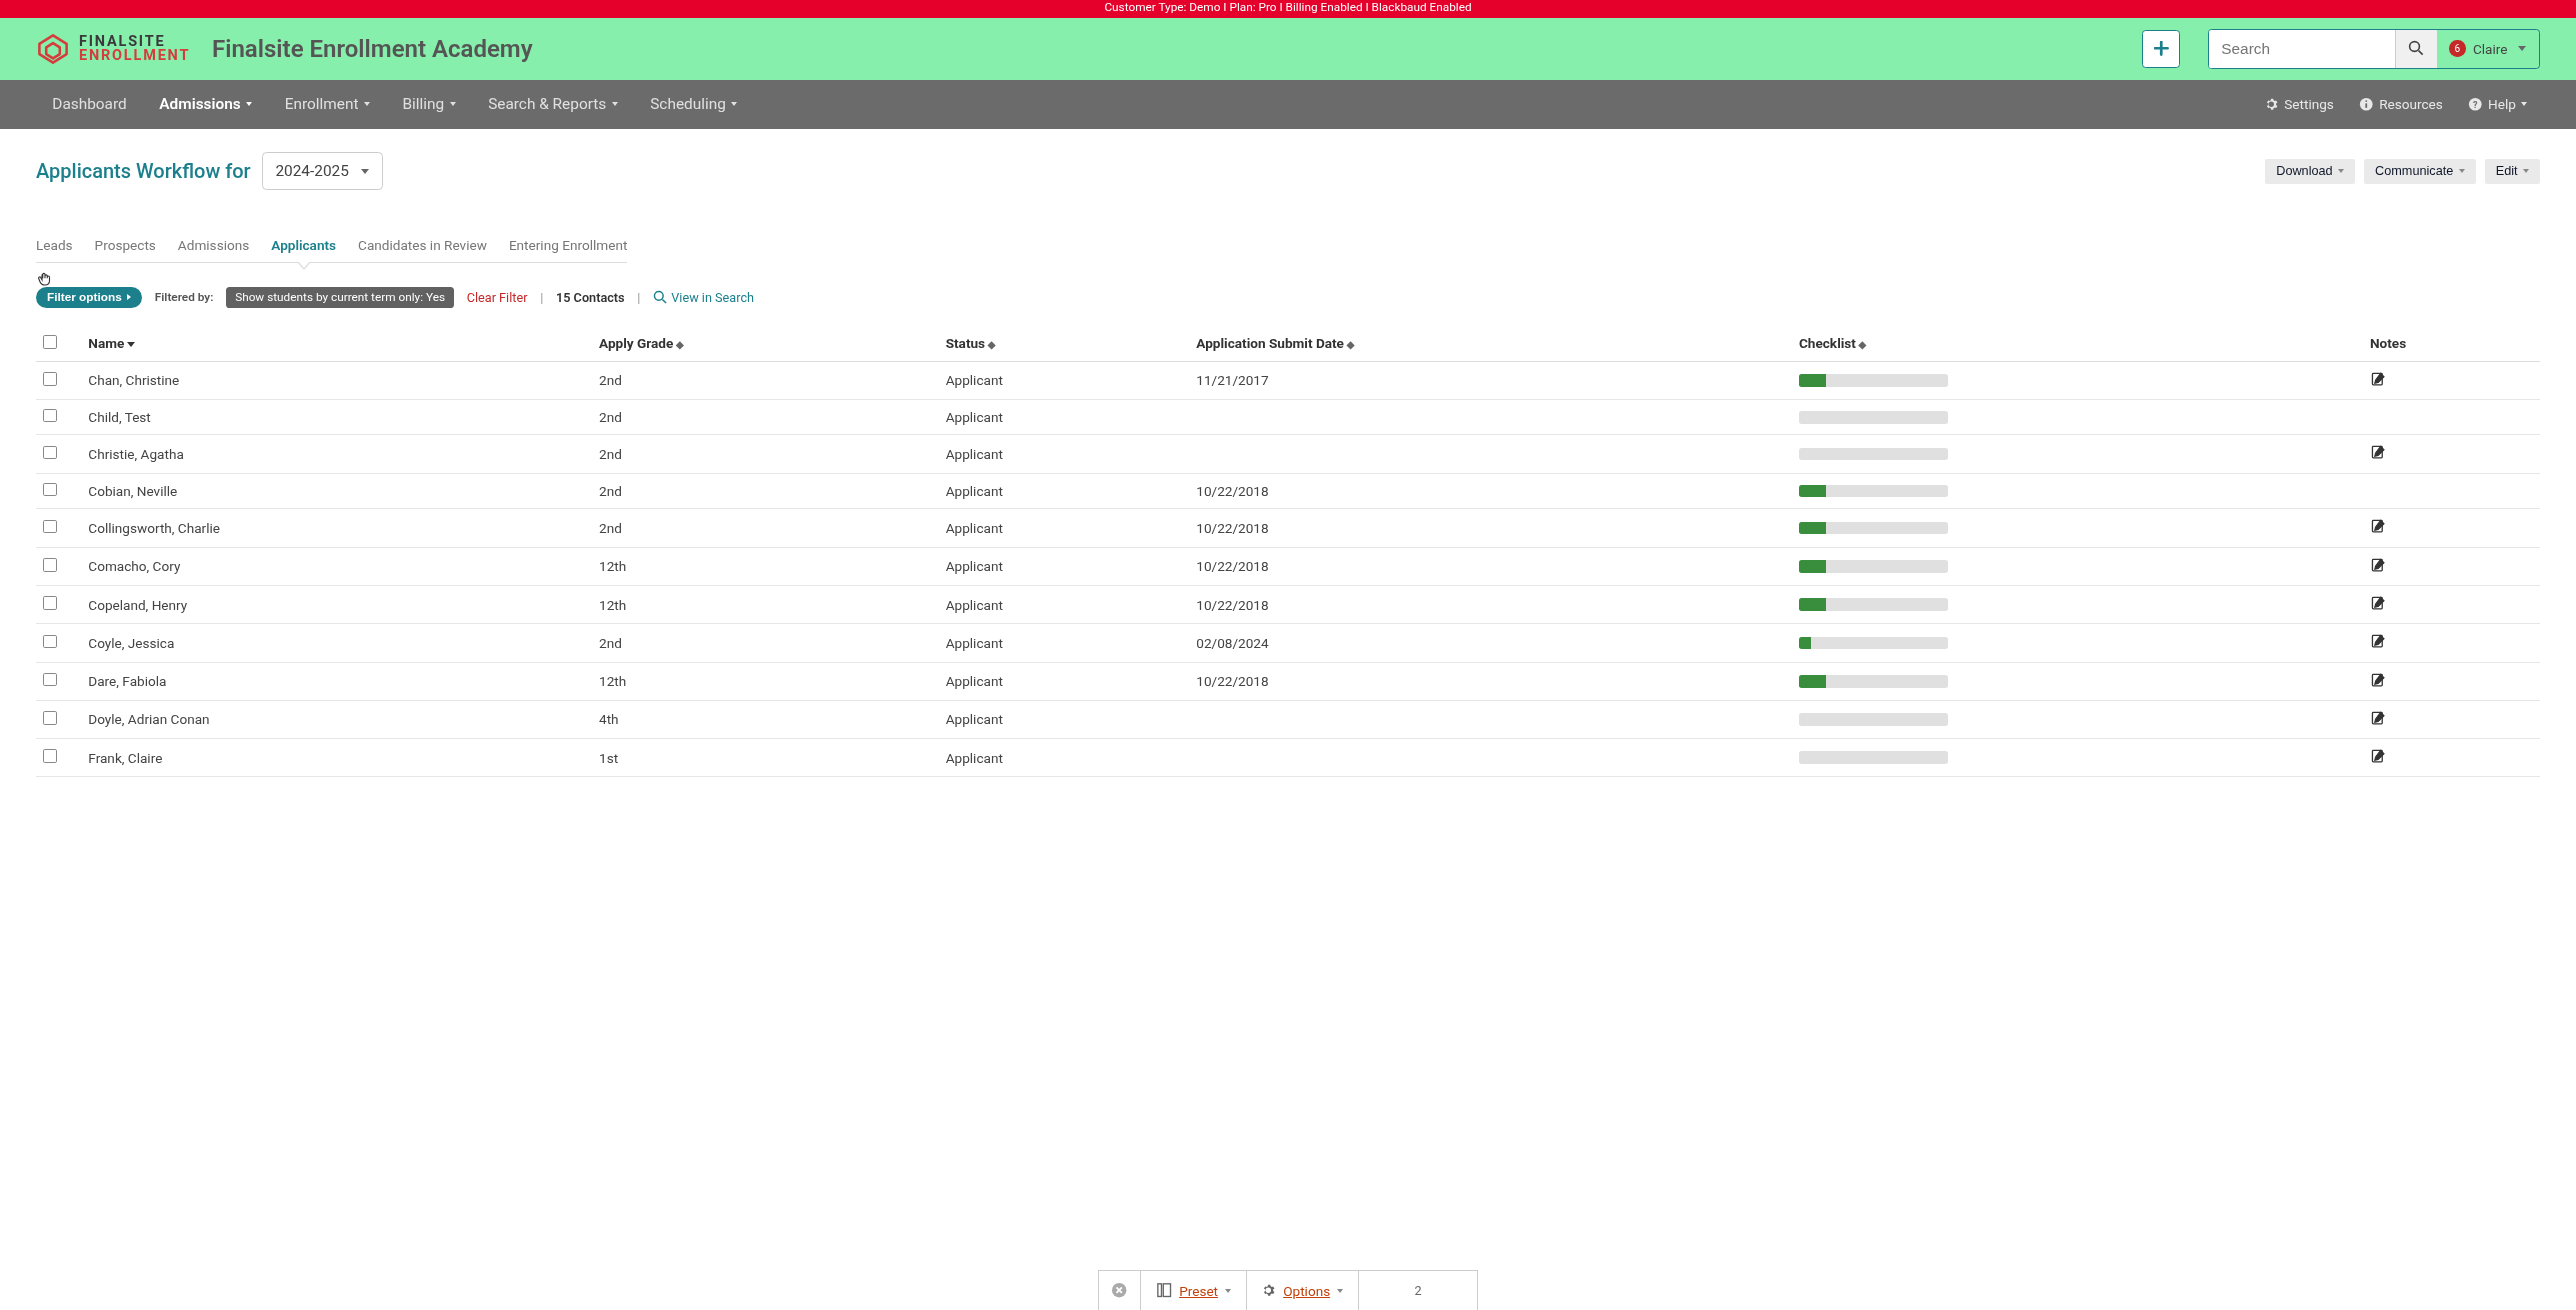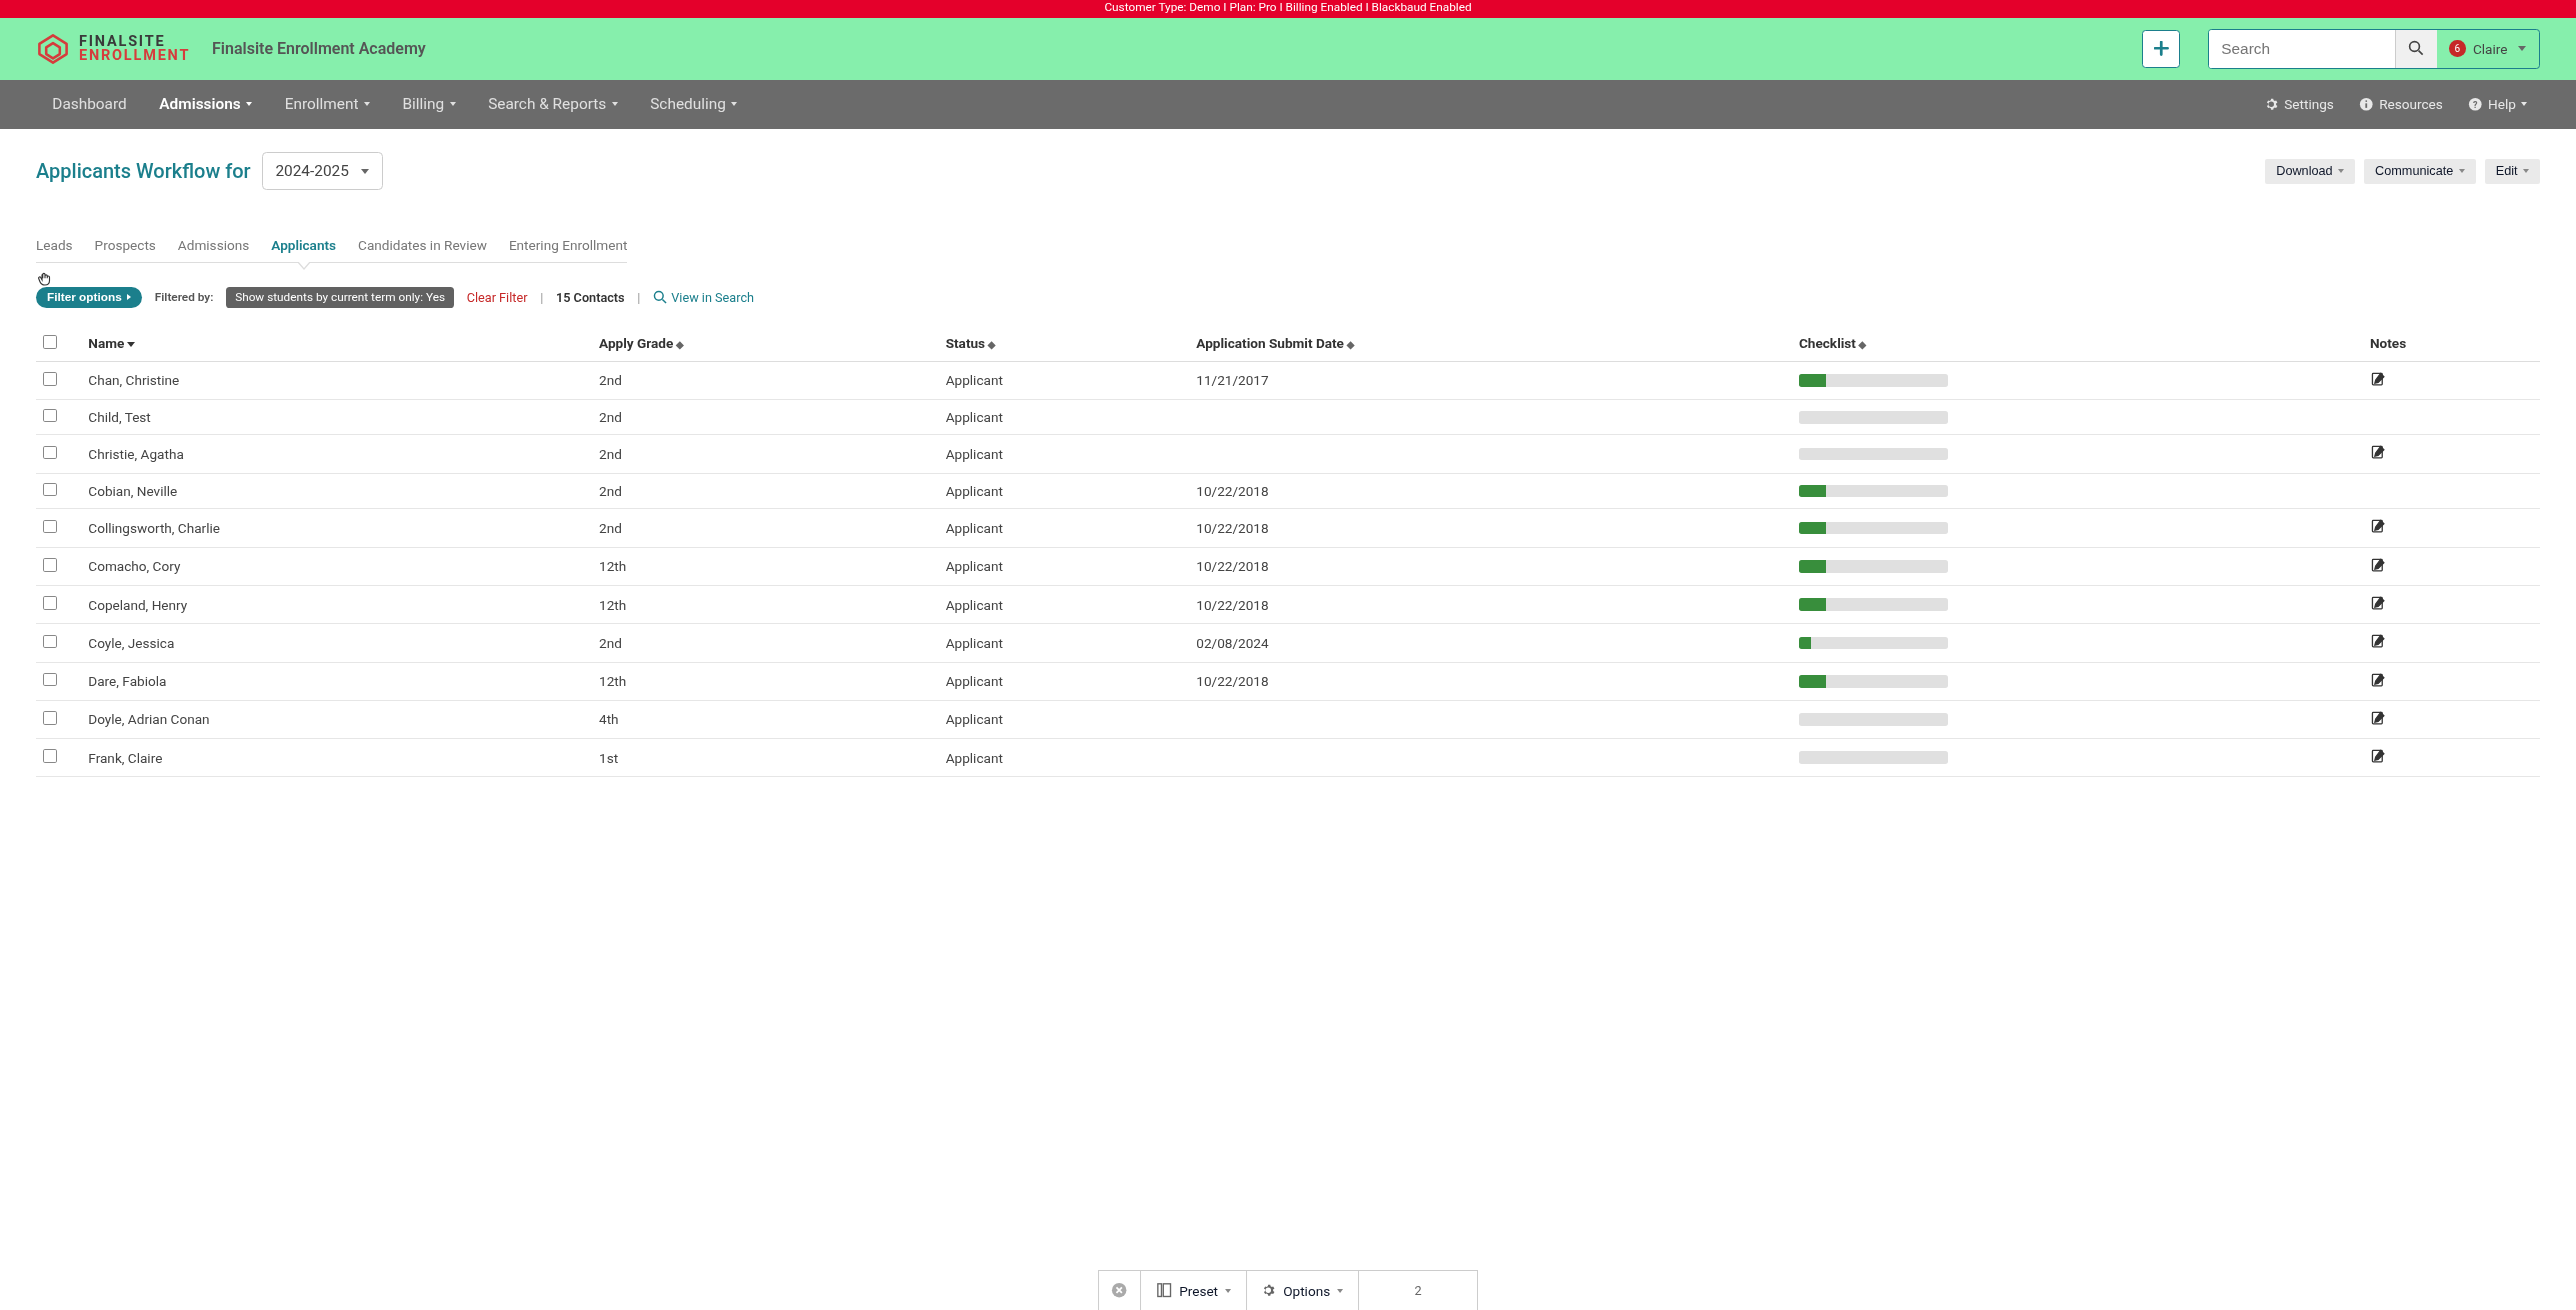--- a/index.html
+++ b/index.html
@@ -6,21 +6,21 @@
 body { font-family: -apple-system, BlinkMacSystemFont, "Segoe UI", Roboto, Helvetica, Arial, sans-serif; font-size: 12.7px; color: #333; background: #fff; }
 
 .top-banner { background: #e4002b; color: #fff; text-align: center; font-size: 11.8px; padding: 0 0 3.6px 0; }
 
 .header { display: flex; align-items: center; padding: 11px 36px; background: #86efac; gap: 14.5px; }
 .logo-wrap { display: flex; align-items: center; gap: 9px; }
 .logo-svg { width: 34px; height: 34px; flex-shrink: 0; }
 .logo-text { display: flex; flex-direction: column; line-height: 0.95; font-weight: 700; letter-spacing: 1.8px; }
 .logo-text .l1 { color: #3a3a3a; font-size: 14.5px; }
 .logo-text .l2 { color: #d63c3c; font-size: 14.5px; }
-.school-title { font-size: 16px; font-weight: 600; color: #555; margin-left: 7.3px; }
+.school-title { font-size: 24px; font-weight: 600; color: #555; margin-left: 7.3px; }
 .header-spacer { flex: 1; }
 .add-btn { width: 38px; height: 38px; border: 1.8px solid #1b7f8c; border-radius: 3.6px; background: #fff; color: #1b7f8c; font-size: 18px; font-weight: 700; display: flex; align-items: center; justify-content: center; cursor: pointer; margin-left: 9px; }
 .search-wrap { display: flex; align-items: center; border: 1.8px solid #1b7f8c; border-radius: 3.6px; height: 40px; margin-left: 12.7px; overflow: hidden; }
 .search-input { border: none; outline: none; padding: 0 12.7px; font-size: 15.4px; width: 186px; height: 100%; }
 .search-btn { width: 42px; height: 100%; background: #f0f0f0; border: none; border-left: 0.9px solid #ccc; display: flex; align-items: center; justify-content: center; cursor: pointer; }
 .user-wrap { display: flex; align-items: center; gap: 7.3px; padding: 0 12.7px; height: 100%; cursor: pointer; }
 .notif-badge { background: #c62828; color: #fff; border-radius: 8.2px; min-width: 16.3px; height: 16.3px; font-size: 10px; display: flex; align-items: center; justify-content: center; padding: 0 4.5px; }
 .user-name { color: #444; font-size: 13.6px; }
 .caret-down { display: inline-block; width: 0; height: 0; border-left: 4.5px solid transparent; border-right: 4.5px solid transparent; border-top: 5.4px solid #666; margin-left: 3.6px; }
 
@@ -61,21 +61,21 @@
 .table td { padding: 9px 7.3px; border-bottom: 0.9px solid #e6e6e6; font-size: 13.6px; color: #444; vertical-align: middle; }
 .th-sort { font-size: 10px; color: #666; margin-left: 2.7px; }
 .th-name-caret { width: 0; height: 0; border-left: 4.5px solid transparent; border-right: 4.5px solid transparent; border-top: 5.4px solid #333; display: inline-block; margin-left: 2.7px; vertical-align: middle; }
 .cb { width: 13.6px; height: 13.6px; border: 1.4px solid #888; border-radius: 1.8px; display: inline-block; cursor: pointer; }
 .progress { width: 149px; height: 12.7px; background: #e0e0e0; border-radius: 2.7px; overflow: hidden; }
 .progress-fill { height: 100%; background: #388e3c; }
 .notes-icon { cursor: pointer; color: #333; }
 
 .footer-bar { position: fixed; bottom: 0; left: 50%; transform: translateX(-50%); display: flex; align-items: stretch; background: #fff; border: 0.9px solid #ccc; border-bottom: none; height: 40px; z-index: 10; }
 .footer-close { width: 42px; display: flex; align-items: center; justify-content: center; border-right: 0.9px solid #ccc; cursor: pointer; color: #888; }
-.footer-seg { display: flex; align-items: center; gap: 7.3px; padding: 0 14.5px; border-right: 0.9px solid #ccc; cursor: pointer; color: #0f172a; font-size: 13.6px; }
+.footer-seg { display: flex; align-items: center; gap: 7.3px; padding: 0 14.5px; border-right: 0.9px solid #ccc; cursor: pointer; color: #c2410c; font-size: 13.6px; text-decoration: underline; }
 .footer-page { width: 118px; display: flex; align-items: center; justify-content: center; color: #666; }
 
 .icon-svg { width: 14.5px; height: 14.5px; }
 .search-icon-svg { width: 16.3px; height: 16.3px; stroke: #444; }
 </style>
 </head>
 <body>
 
 <div class="top-banner">Customer Type: Demo I Plan: Pro I Billing Enabled I Blackbaud Enabled</div>
 

